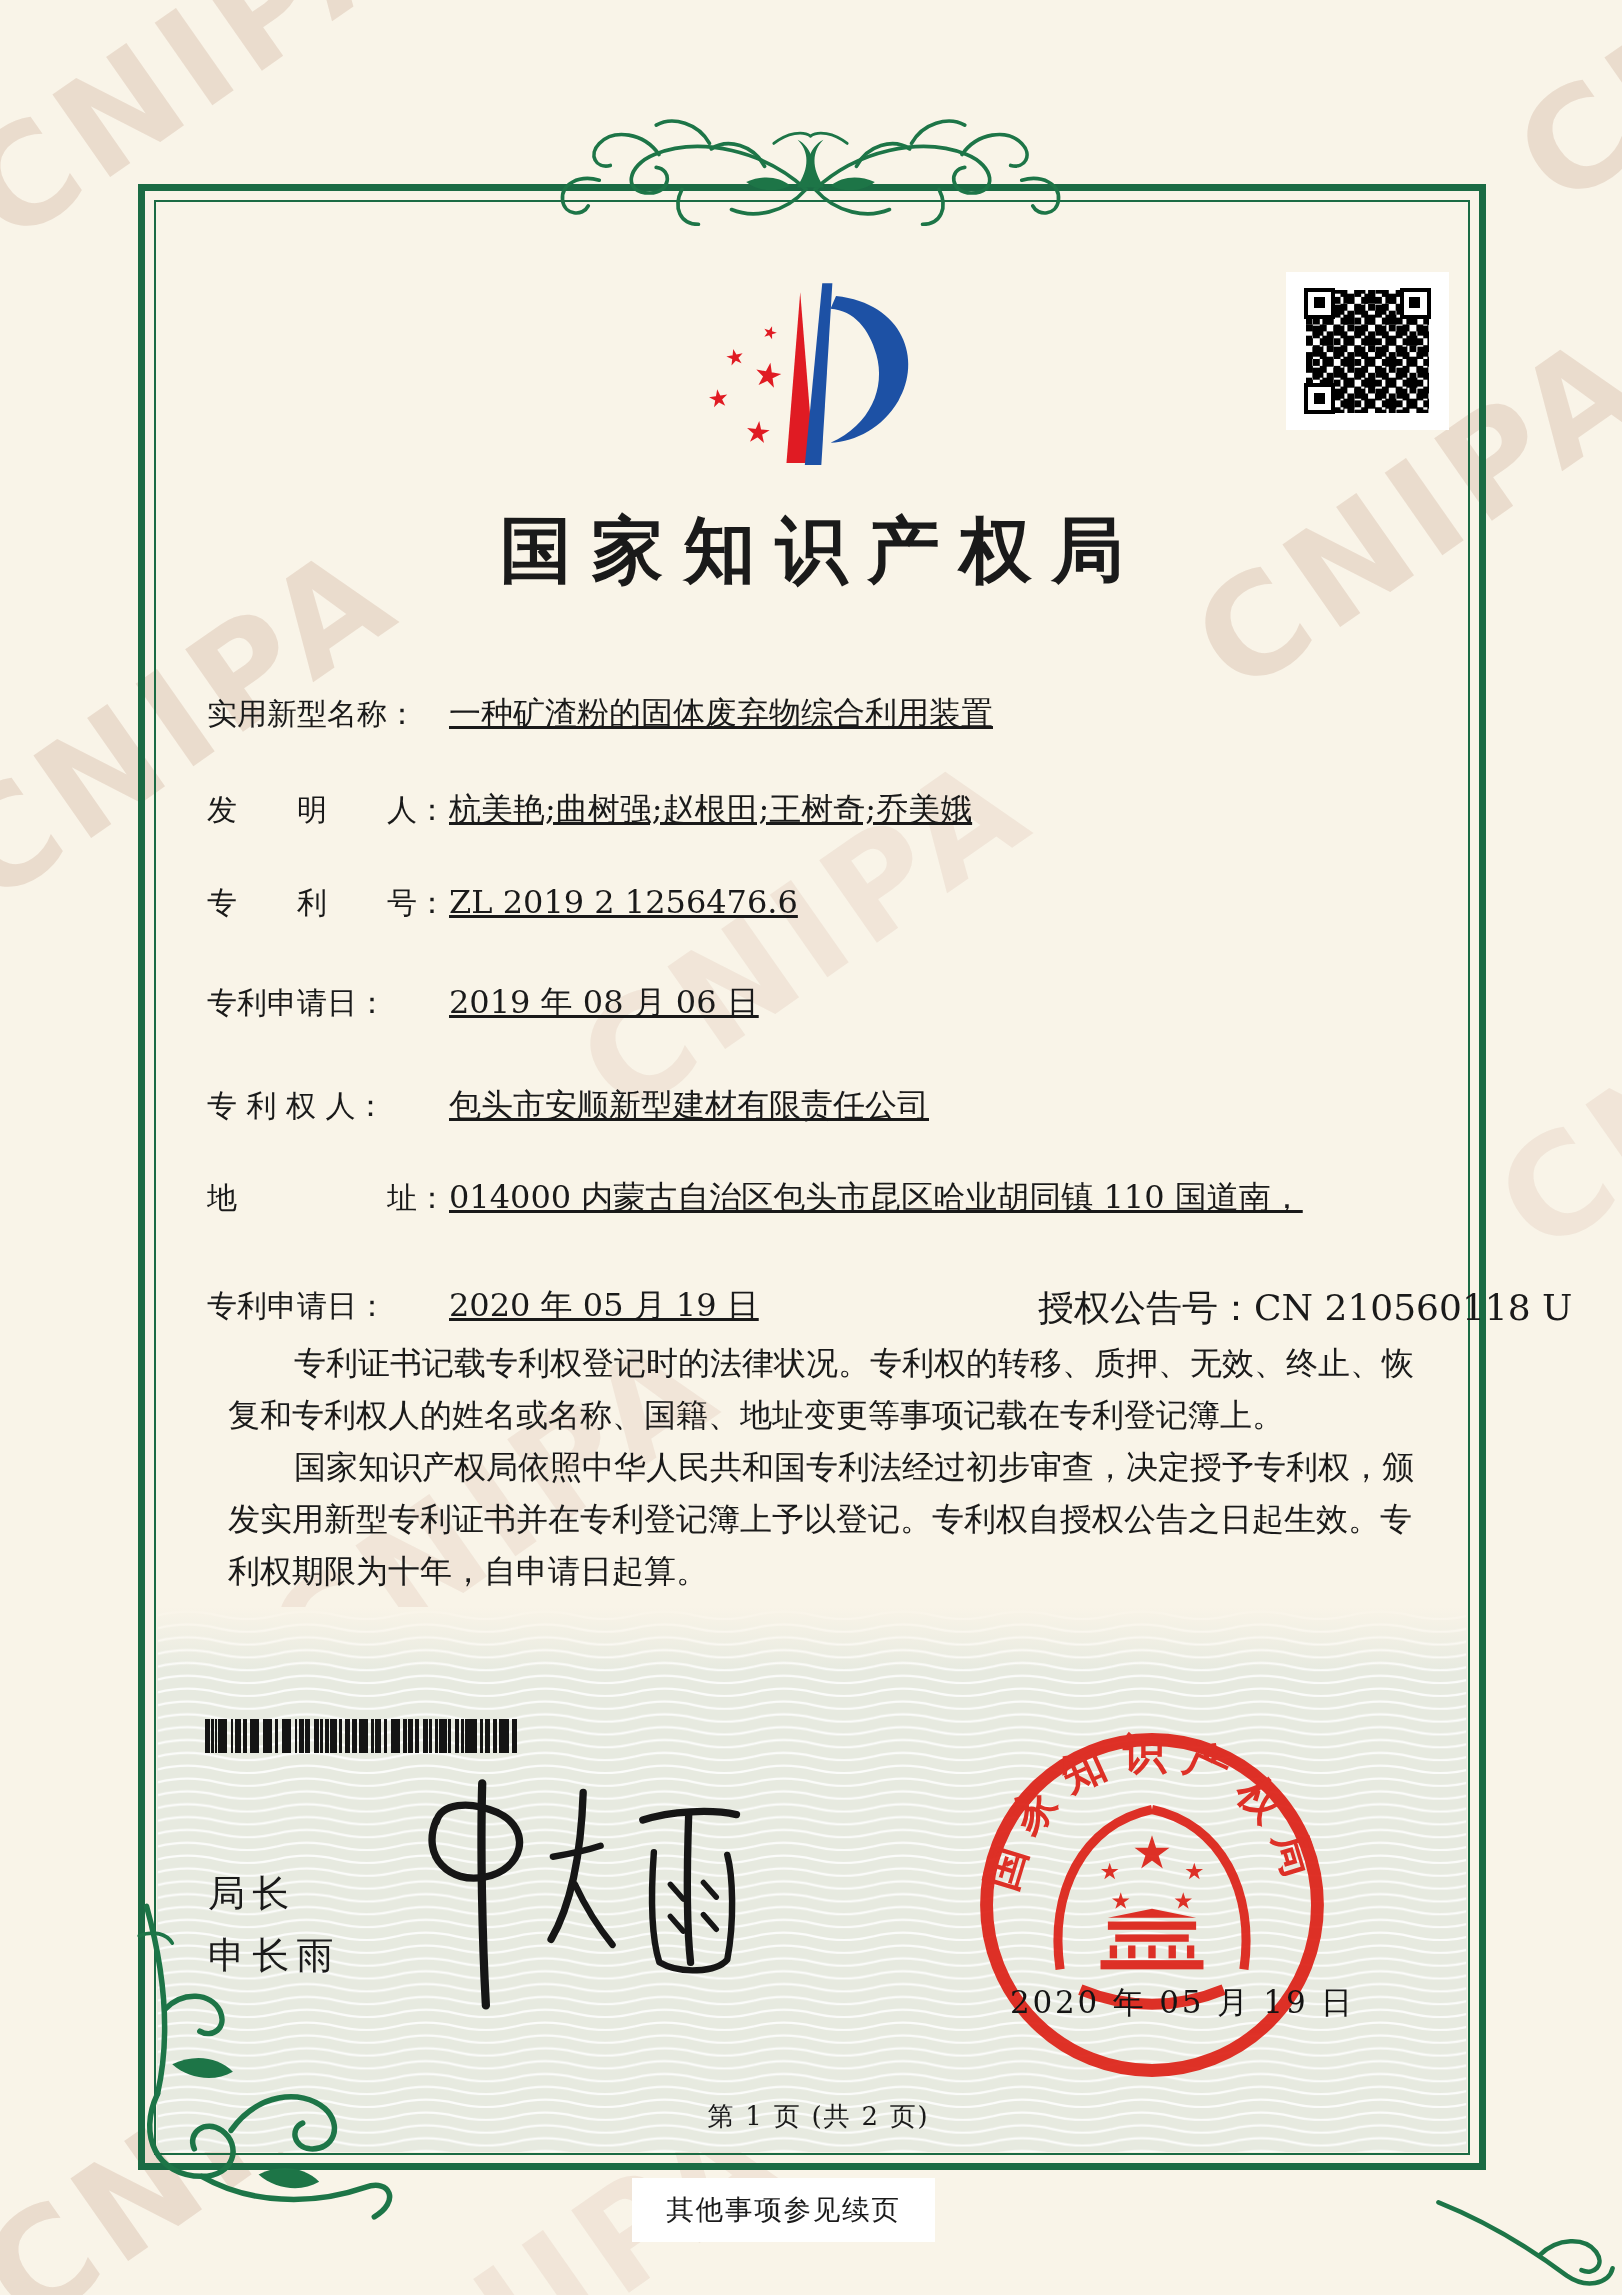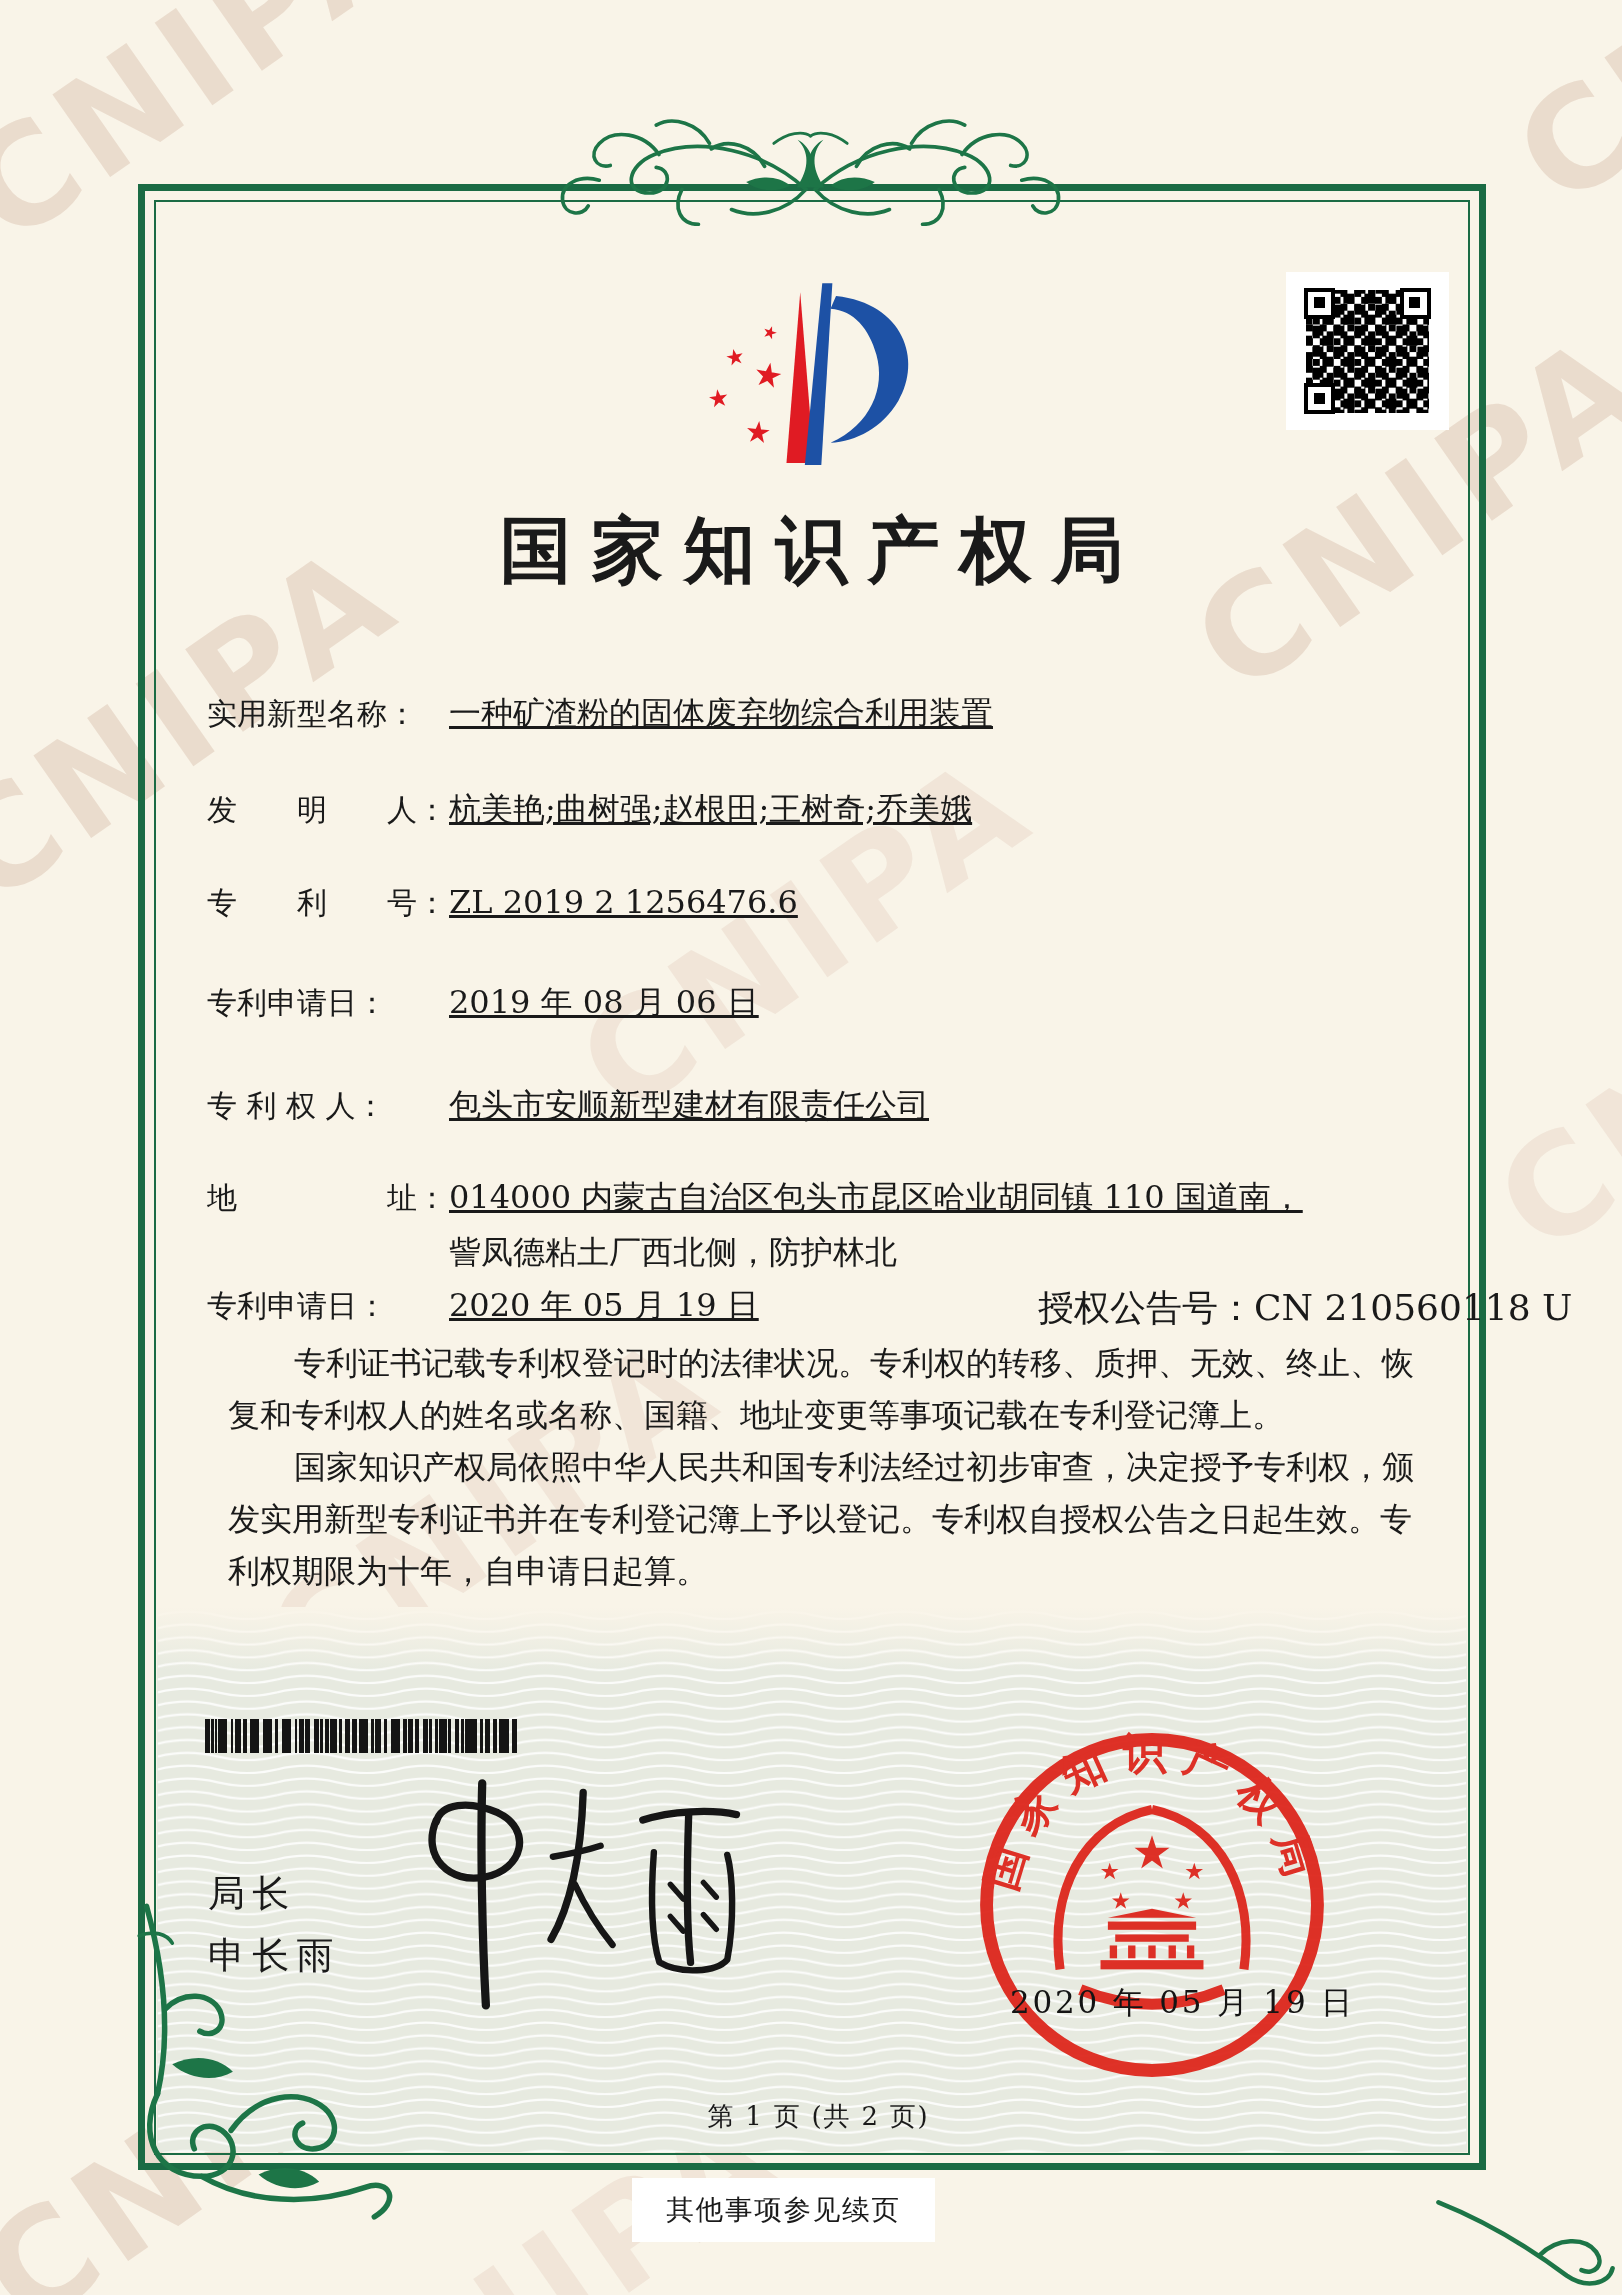--- a/index.html
+++ b/index.html
@@ -157,21 +157,20 @@
   </div>
   <div class="row" style="top:981px">
     <span class="lab">专利申请日：</span><span>2019 年 08 月 06 日</span>
   </div>
   <div class="row" style="top:1084px">
     <span class="lab">专 利 权 人：</span><span>包头市安顺新型建材有限责任公司</span>
   </div>
   <div class="row" style="top:1176px">
     <span class="lab">地　　　　　址：</span><span>014000 内蒙古自治区包头市昆区哈业胡同镇 110 国道南，</span>
   </div>
-  <div class="addr2" style="top:1231px">訾凤德粘土厂西北侧，防护林北</div>
   <div class="row" style="top:1284px">
     <span class="lab">专利申请日：</span><span>2020 年 05 月 19 日</span>
     <span class="grant2"><span>授权公告号：</span><span>CN 210560118 U</span></span>
   </div>
 
   <div class="body-text">
     <p>专利证书记载专利权登记时的法律状况。专利权的转移、质押、无效、终止、恢复和专利权人的姓名或名称、国籍、地址变更等事项记载在专利登记簿上。</p>
     <p>国家知识产权局依照中华人民共和国专利法经过初步审查，决定授予专利权，颁发实用新型专利证书并在专利登记簿上予以登记。专利权自授权公告之日起生效。专利权期限为十年，自申请日起算。</p>
   </div>
 

